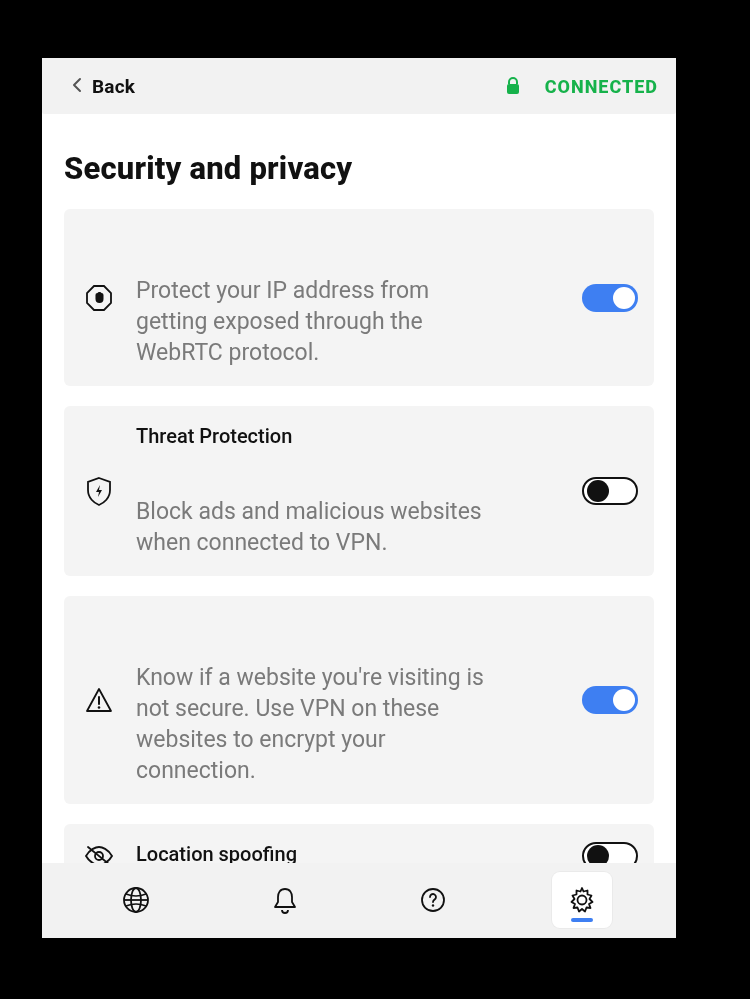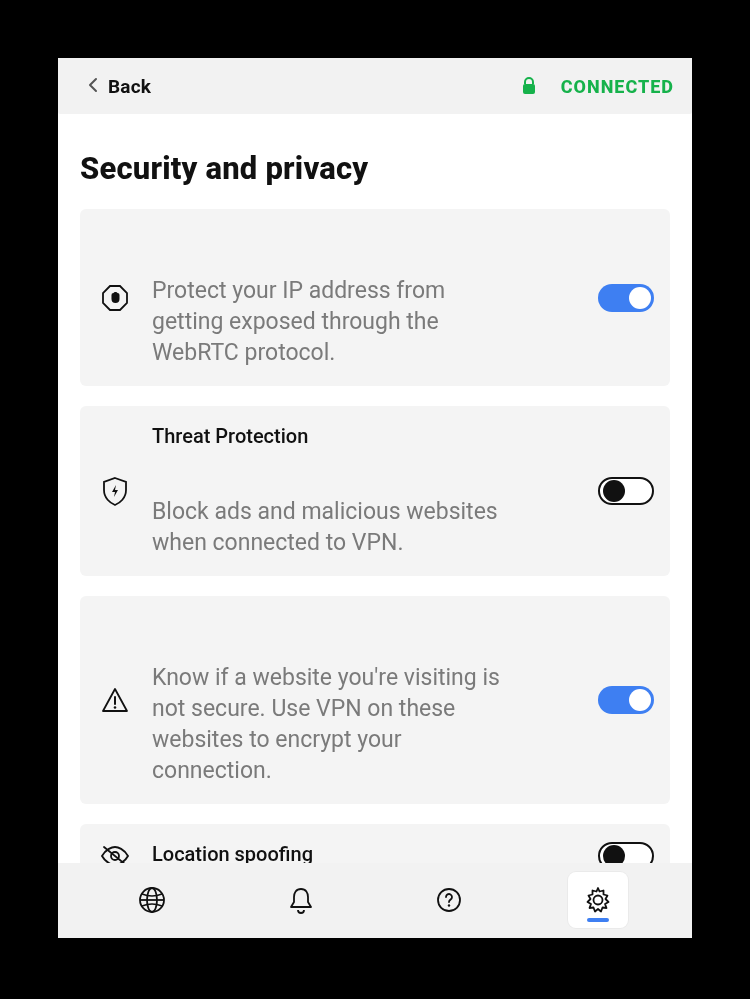--- a/index.html
+++ b/index.html
@@ -6,21 +6,21 @@
   html, body { margin: 0; padding: 0; }
   body {
     background: #000;
     width: 750px;
     height: 999px;
     font-family: -apple-system, BlinkMacSystemFont, "Segoe UI", Roboto, "Helvetica Neue", Arial, sans-serif;
     overflow: hidden;
   }
   .app {
     position: absolute;
-    left: 58px;
+    left: 42px;
     top: 58px;
     width: 634px;
     height: 880px;
     background: #fff;
     display: flex;
     flex-direction: column;
   }
   .header {
     background: #f2f2f2;
     height: 58px;

